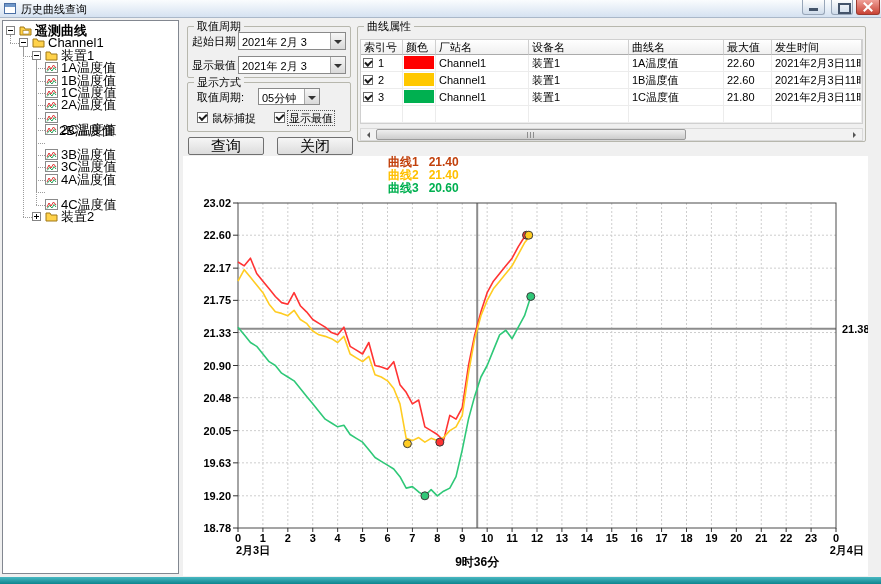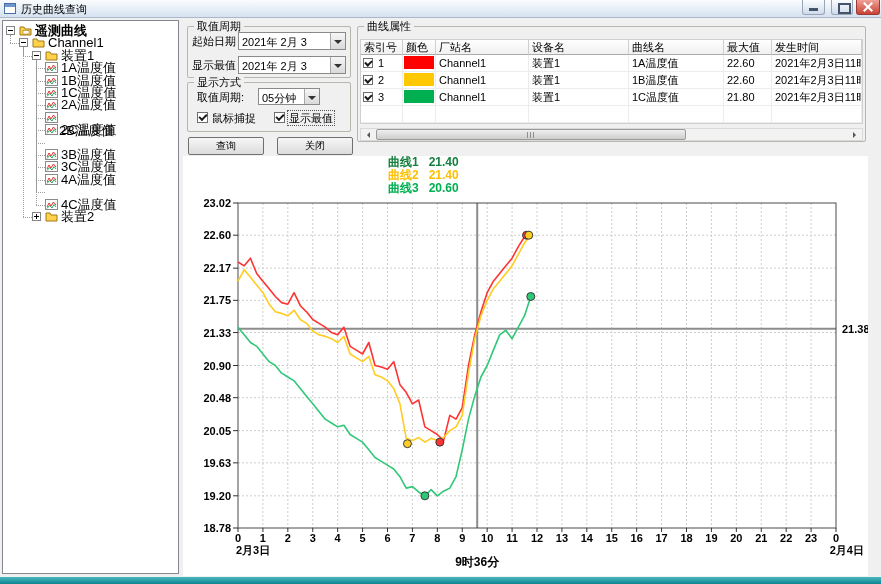--- a/index.html
+++ b/index.html
@@ -43,21 +43,21 @@
 .combo .val { position:absolute; left:3px; top:2px; white-space:nowrap; }
 .combo .cbtn { position:absolute; right:0; top:0; bottom:0; width:15px;
   background:linear-gradient(#f6f6f6,#d9d9d9); border-left:1px solid #a8a8a8; }
 .combo .cbtn::after { content:""; position:absolute; left:3px; top:7px;
   border:4px solid transparent; border-top:4px solid #333; }
 .cb { position:absolute; width:11px; height:11px; background:#fff; border:1px solid #6f6f6f; }
 .cb.checked::after { content:""; position:absolute; left:1px; top:1px; width:6px; height:3px;
   border-left:2px solid #1a1a1a; border-bottom:2px solid #1a1a1a; transform:rotate(-45deg); }
 .focus-dotted { outline:1px dotted #555; outline-offset:1px; }
 .pbtn { position:absolute; width:76px; height:18px; background:linear-gradient(#f6f6f6,#dcdcdc);
-  border:1px solid #707070; border-radius:2px; font-size:10px; text-align:center; line-height:16px; }
+  border:1px solid #707070; border-radius:2px; font-size:15px; text-align:center; line-height:16px; }
 
 
 .ptable { position:absolute; left:2px; top:12px; width:503px; background:#fff; border:1px solid #d0d0d0; }
 .trow { display:flex; }
 .th { height:15px; background:linear-gradient(#ffffff,#f0f0f0); border-right:1px solid #cfcfcf;
   border-bottom:1px solid #ababab; font-size:11px; line-height:14px; padding:0 3px;
   white-space:nowrap; overflow:hidden; }
 .td { height:17px; border-right:1px solid #ececec; border-bottom:1px solid #ececec;
   font-size:11px; line-height:15px; padding:1px 3px; white-space:nowrap; overflow:hidden; position:relative; }
 .swatch { position:absolute; left:1px; top:1px; right:1px; bottom:2px; }
@@ -323,21 +323,21 @@
     </div>
   <div class="hscroll">
     <span class="sarrow left"></span>
     <span class="sarrow right"></span>
     <span class="sthumb"></span>
   </div>
 </div>
 
 <div class="chart-panel">
   <div class="legend" id="legend">
-      <div class="legend-row" style="color: #15803d;">
+      <div class="legend-row" style="color: #c2410c;">
         <span>曲线1</span>
         <span>21.40</span>
       </div>
       <div class="legend-row" style="color: rgb(255, 192, 0);">
         <span>曲线2</span>
         <span>21.40</span>
       </div>
       <div class="legend-row" style="color: rgb(0, 176, 80);">
         <span>曲线3</span>
         <span>20.60</span>

